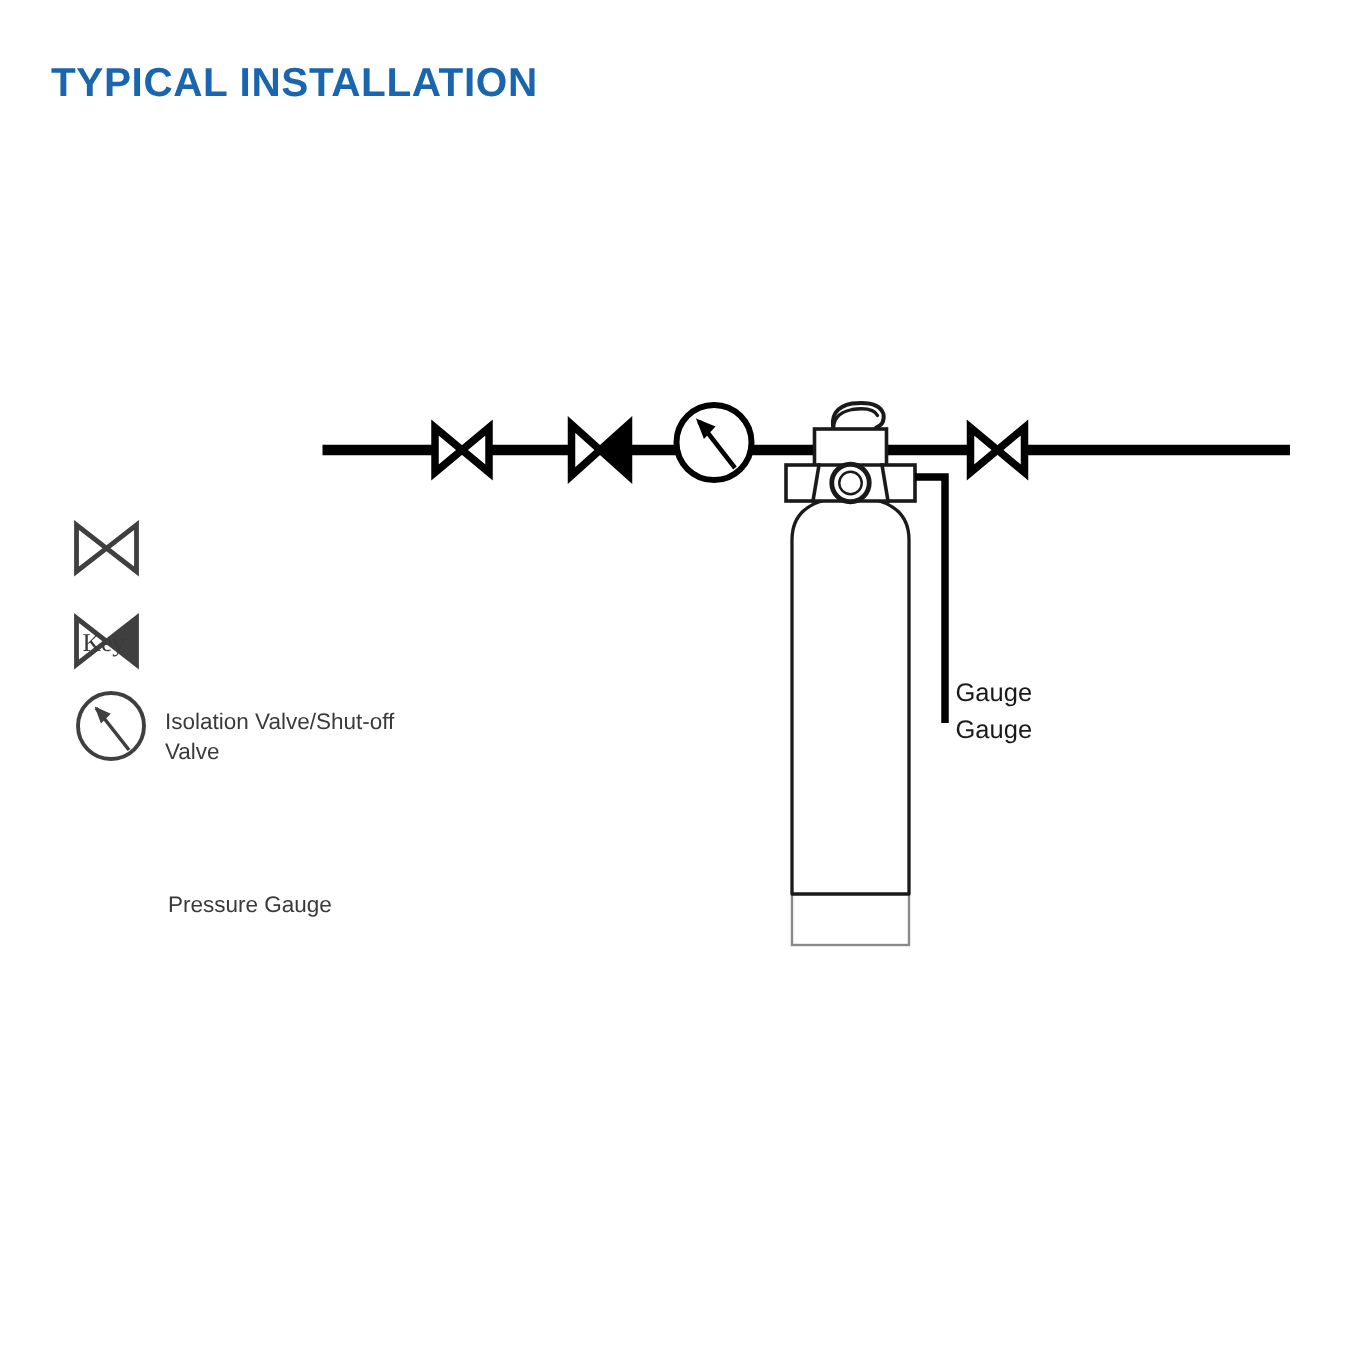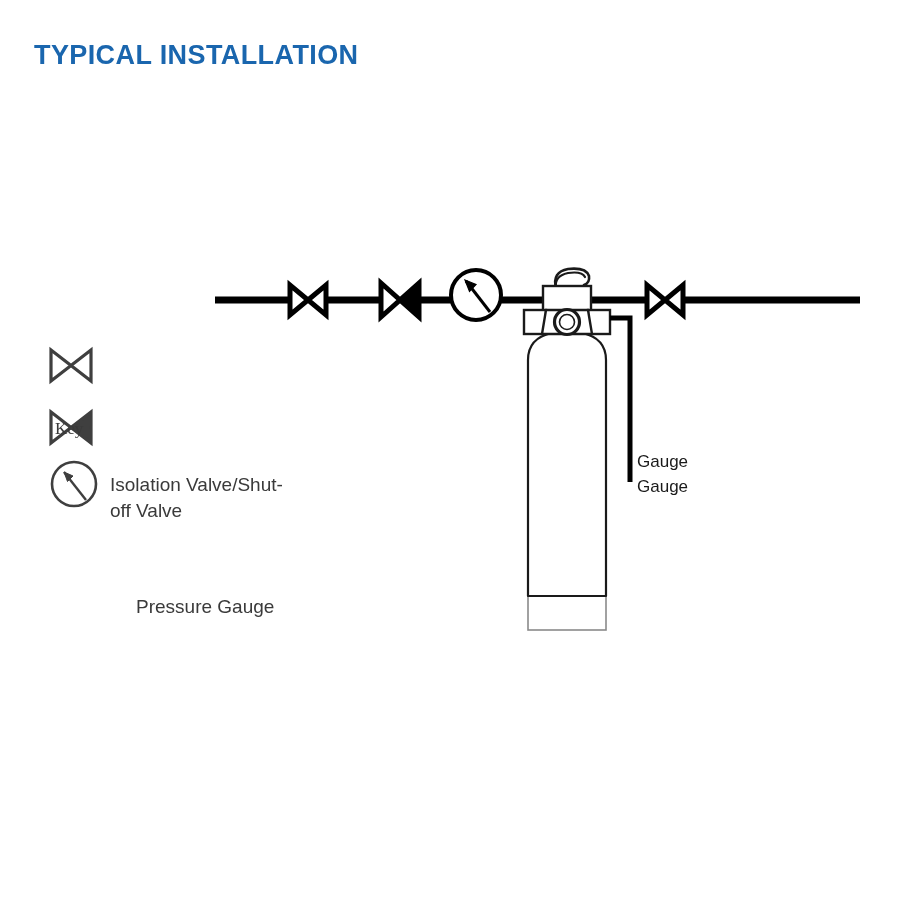--- a/index.html
+++ b/index.html
@@ -27,27 +27,27 @@
     font-family: "Liberation Sans", sans-serif;
     font-weight: bold;
     font-size: 27px;
     letter-spacing: 0.4px;
     color: #1a66ae;
     white-space: nowrap;
   }
   .legend-label {
     position: absolute;
     font-family: "Liberation Sans", sans-serif;
-    font-size: 19px;
+    font-size: 15px;
     color: #3a3a3a;
     line-height: 1.35;
   }
   #legend-label-isolation { left: 110px; top: 472px; width: 190px; }
   #legend-label-nonreturn { left: 110px; top: 541px; width: 190px; }
-  #legend-label-gauge     { left: 112px; top: 594px; width: 190px; margin-left: 24px; }
+  #legend-label-gauge     { left: 112px; top: 594px; width: 190px; }
   #legend-key-text {
     position: absolute;
     left: 55px;
     top: 419px;
     font-family: Liberation Serif, serif;
     font-size: 17px;
     color: #3a3a3a;
   }
   #drain-label {
     position: absolute;

